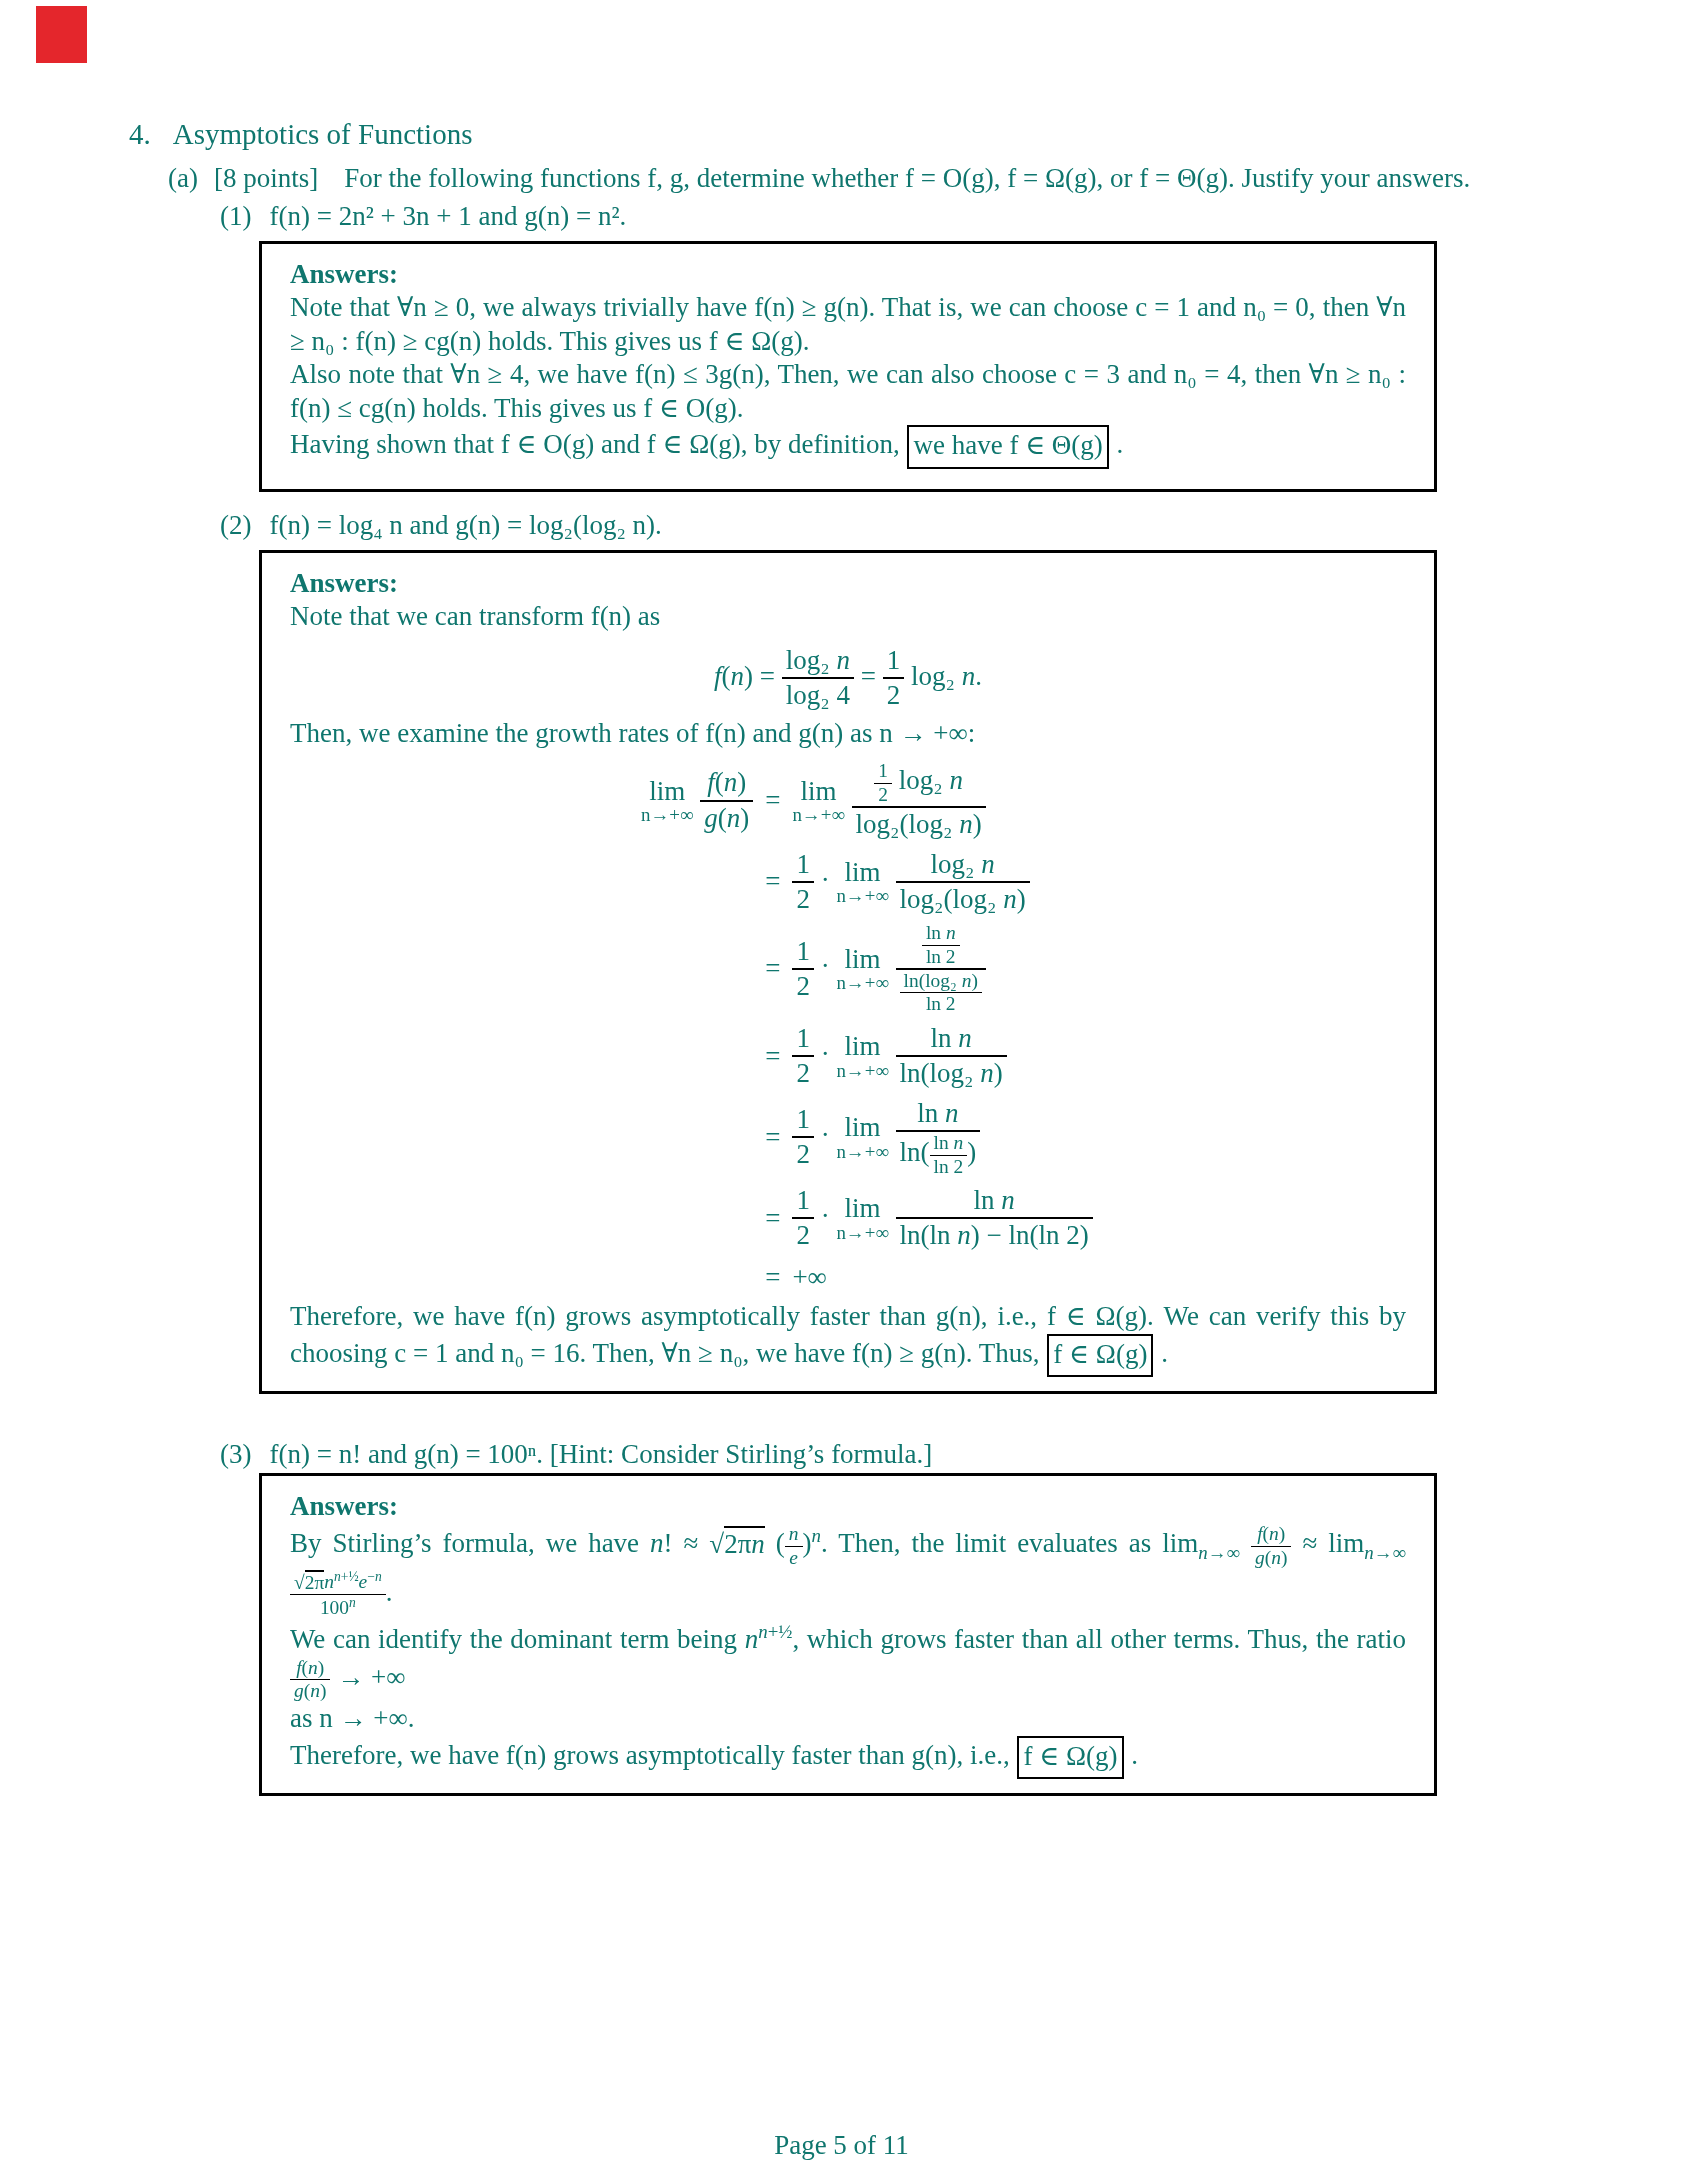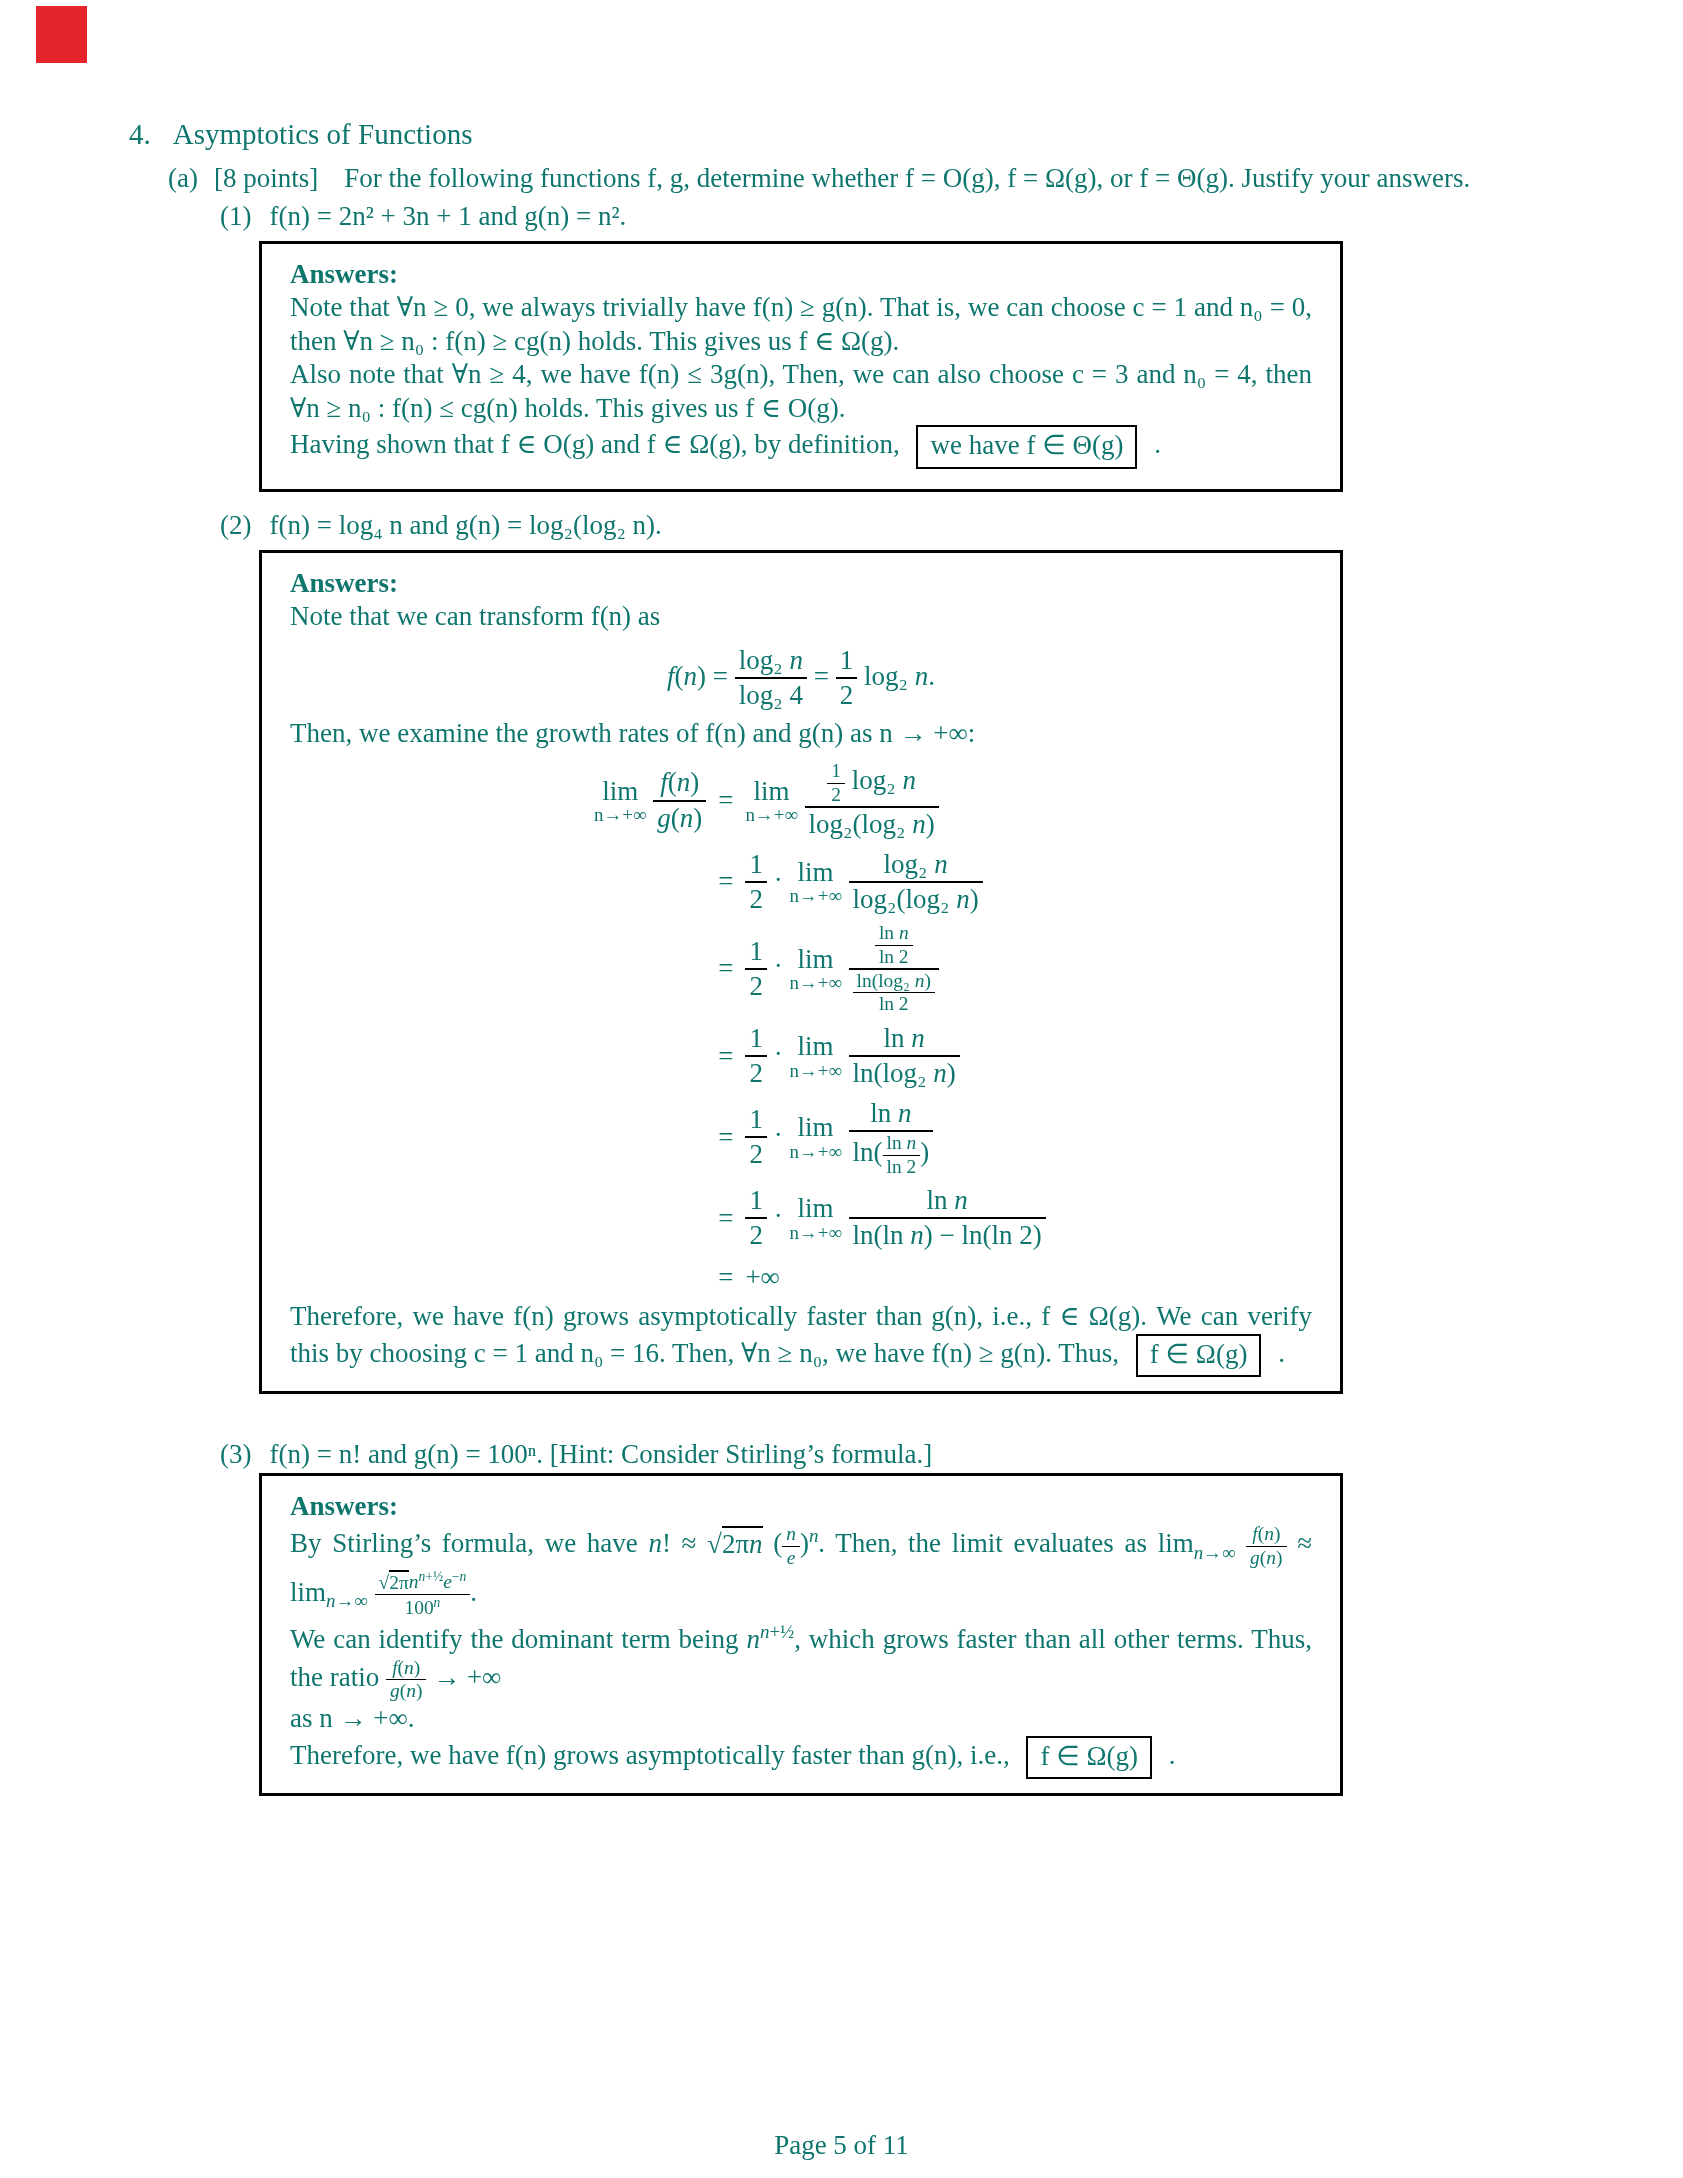--- a/index.html
+++ b/index.html
@@ -10,21 +10,21 @@
   #title{left:129px;top:117px;font-size:29px;}
   #title .num{margin-right:22px;}
   #parta{left:168px;top:162px;white-space:nowrap;}
   #parta .lbl{margin-right:16px;}
   #parta .pts{margin-right:26px;}
   .item{white-space:nowrap;}
   .item .lbl{margin-right:18px;}
   #item1{left:220px;top:200px;}
   #item2{left:220px;top:509px;}
   #item3{left:220px;top:1438px;}
-  .abox{border:3px solid #000;width:1084px;box-sizing:border-box;padding:14px 28px;background:#fff;}
+  .abox{border:3px solid #000;width:1178px;box-sizing:border-box;padding:14px 28px;background:#fff;}
   #box1{left:259px;top:241px;height:251px;}
   #box2{left:259px;top:550px;min-height:594px;}
   #box3{left:259px;top:1473px;min-height:224px;}
   .anslbl{font-weight:bold;}
   .para{text-align:justify;}
   .eqline{text-align:center;margin:10px 0 4px;}
   .derivation{width:fit-content;margin:10px auto 4px;}
   .drow{white-space:nowrap;margin:6px 0;}
   .dlhs{display:inline-block;width:150px;text-align:right;vertical-align:middle;}
   .deq{display:inline-block;vertical-align:middle;padding:0 12px;}
@@ -35,21 +35,21 @@
   .mfrac.sm{font-size:0.72em;line-height:1.15;}
   .mfrac.sm .mden{border-top-width:1.5px;}
   .mit{font-style:italic;}
   .mlim{display:inline-block;vertical-align:middle;text-align:center;}
   .limw{display:block;line-height:1.05;}
   .limu{display:block;font-size:0.7em;line-height:1.05;}
   .msup{font-size:0.7em;vertical-align:0.55em;}
   .msub{font-size:0.7em;vertical-align:-0.35em;}
   .msqrt{display:inline-block;white-space:nowrap;}
   .msqrt .mbar{display:inline-block;border-top:2px solid #000;}
-  .mbox{display:inline-block;border:2px solid #000;padding:2px 12px 4px;margin:0 10px;vertical-align:middle;font-family:Liberation Serif, serif;}
+  .mbox{display:inline-block;border:2px solid #000;padding:2px 4px 4px;margin:0 1px;vertical-align:middle;}
   #footer{left:0;top:2101px;width:1683px;text-align:center;margin-top:28px;}
 </style>
 </head>
 <body>
 
 <div class="page">
 
   <div class="abs" id="marker" style="background: rgb(228, 38, 44);"></div>
 
   <div class="abs" id="title">

